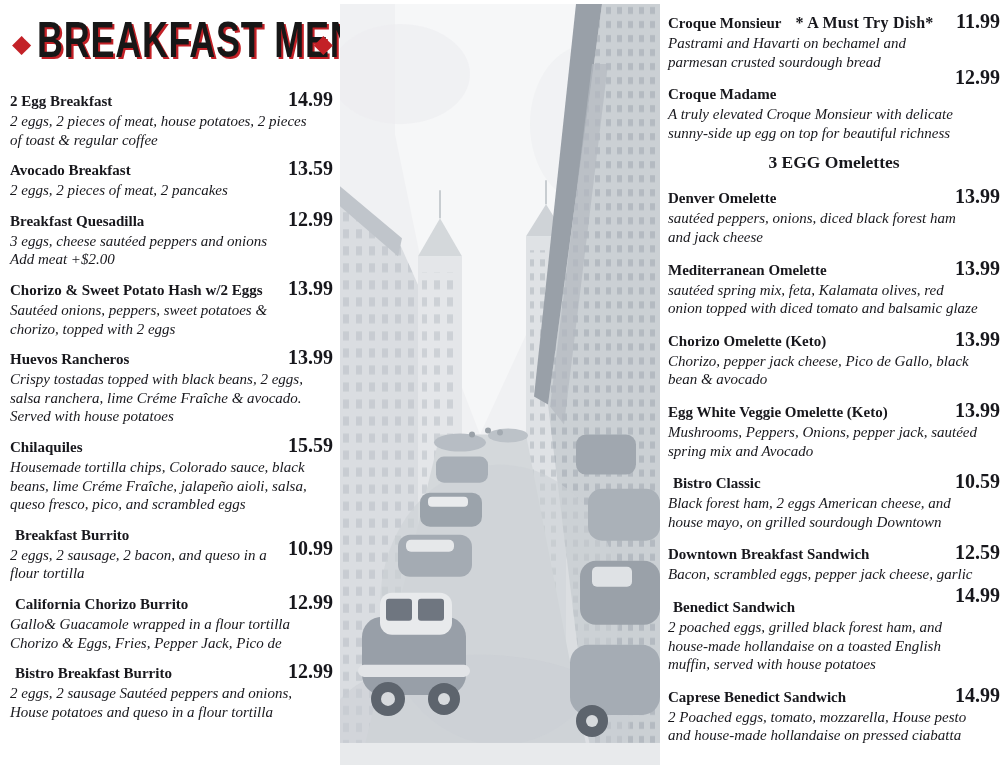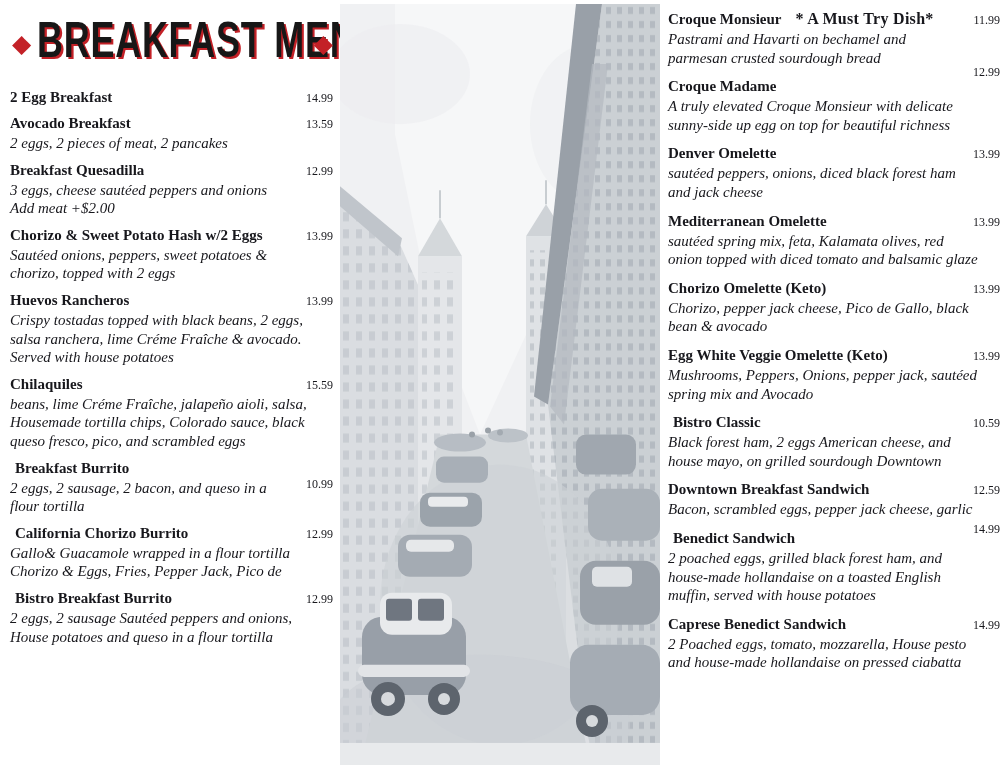--- a/index.html
+++ b/index.html
@@ -22,21 +22,21 @@
               font-family:"Liberation Sans",sans-serif;font-weight:700;font-size:50px;
               letter-spacing:1px;transform:scaleX(0.72);transform-origin:left center;
               white-space:nowrap;color:#171717;text-shadow:3px 2px 0 #c32127;}
 
   
   .menu-item{margin-bottom:8px;}
   .right-col .menu-item{margin-bottom:10px;}
   .item-head{display:flex;align-items:baseline;}
   .item-name{font-weight:700;font-size:15px;line-height:1.2;}
   .item-suffix{font-weight:700;font-size:16px;margin-left:14px;letter-spacing:.3px;}
-  .item-price{margin-left:auto;font-weight:400;font-size:12px;line-height:1.1;padding-left:8px;}
+  .item-price{margin-left:auto;font-weight:700;font-size:20px;line-height:1.1;padding-left:8px;}
   .item-desc{margin-top:2px;}
   .desc-line{font-style:italic;font-size:15px;line-height:1.24;white-space:nowrap;}
   .section-header{text-align:center;font-weight:700;font-size:17.5px;margin:2px 0 12px 0;}
 
   
   #left-items  .menu-item:nth-child(7) .item-price{transform:translateY(15px);}
   #right-items-top .menu-item:nth-child(2) .item-price{transform:translateY(-15px);}
   #right-items .menu-item:nth-child(7) .item-price{transform:translateY(-10px);}
 
   
@@ -56,20 +56,24 @@
       <span class="diamond dleft">◆</span>
       <h1 class="title-text">BREAKFAST MENU</h1>
       <span class="diamond dright">◆</span>
     </div>
     <div id="left-items">
         <div class="menu-item">
           <div class="item-head">
             <span class="item-name">2 Egg Breakfast</span>
             <span class="item-price">14.99</span>
           </div>
+          <div class="item-desc">
+            <div class="desc-line">2 eggs, 2 pieces of meat, house potatoes, 2 pieces</div>
+            <div class="desc-line">of toast &amp; regular coffee</div>
+          </div>
         </div>
         <div class="menu-item">
           <div class="item-head">
             <span class="item-name">Avocado Breakfast</span>
             <span class="item-price">13.59</span>
           </div>
           <div class="item-desc">
             <div class="desc-line">2 eggs, 2 pieces of meat, 2 pancakes</div>
           </div>
         </div>
@@ -103,22 +107,22 @@
             <div class="desc-line">salsa ranchera, lime Créme Fraîche &amp; avocado.</div>
             <div class="desc-line">Served with house potatoes</div>
           </div>
         </div>
         <div class="menu-item">
           <div class="item-head">
             <span class="item-name">Chilaquiles</span>
             <span class="item-price">15.59</span>
           </div>
           <div class="item-desc">
+            <div class="desc-line">Housemade tortilla chips, Colorado sauce, black</div>
             <div class="desc-line">beans, lime Créme Fraîche, jalapeño aioli, salsa,</div>
-            <div class="desc-line">Housemade tortilla chips, Colorado sauce, black</div>
             <div class="desc-line">queso fresco, pico, and scrambled eggs</div>
           </div>
         </div>
         <div class="menu-item">
           <div class="item-head">
             <span class="item-name">Breakfast Burrito</span>
             <span class="item-price">10.99</span>
           </div>
           <div class="item-desc">
             <div class="desc-line">2 eggs, 2 sausage, 2 bacon, and queso in a</div>
@@ -239,20 +243,21 @@
           <div class="item-head">
             <span class="item-name">Croque Madame</span>
             <span class="item-price">12.99</span>
           </div>
           <div class="item-desc">
             <div class="desc-line">A truly elevated Croque Monsieur with delicate</div>
             <div class="desc-line">sunny-side up egg on top for beautiful richness</div>
           </div>
         </div>
       </div>
+    <h2 class="section-header">3 EGG Omelettes</h2>
     <div id="right-items">
         <div class="menu-item">
           <div class="item-head">
             <span class="item-name">Denver Omelette</span>
             <span class="item-price">13.99</span>
           </div>
           <div class="item-desc">
             <div class="desc-line">sautéed peppers, onions, diced black forest ham</div>
             <div class="desc-line">and jack cheese</div>
           </div>

